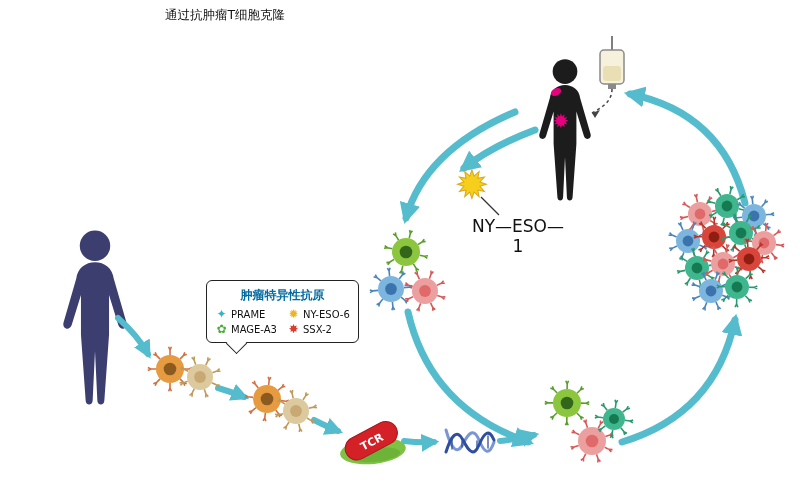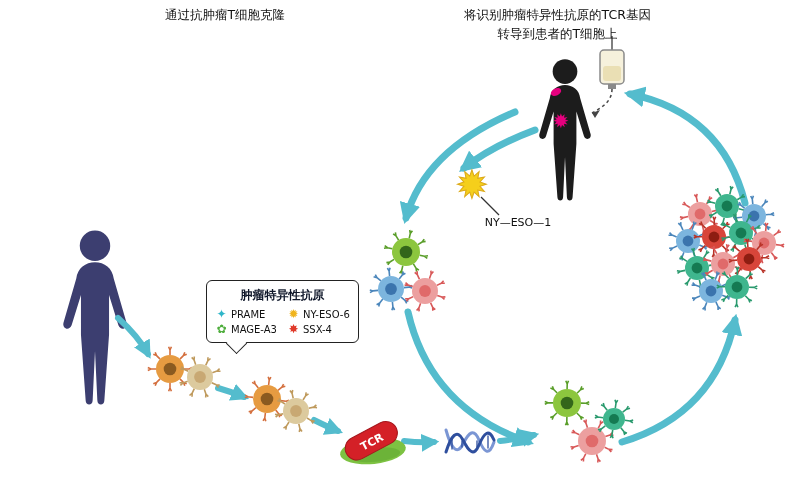--- a/index.html
+++ b/index.html
@@ -15,32 +15,32 @@
     color:#111;font-weight:500;
   }
   .caption-left{left:95px;top:6px;width:260px;}
   .caption-right{left:430px;top:6px;width:255px;}
 
   .legend{
     position:absolute;left:206px;top:280px;background:#fff;
     border:1.6px solid #222;border-radius:6px;padding:6px 8px 7px 8px;
     z-index:3;
   }
-  .legend-title{font-size:12px;font-weight:bold;text-align:center;margin-bottom:4px;color:#0f172a;white-space:nowrap;}
+  .legend-title{font-size:12px;font-weight:bold;text-align:center;margin-bottom:4px;color:#0369a1;white-space:nowrap;}
   .legend-grid{display:grid;grid-template-columns:auto auto;column-gap:10px;row-gap:3px;}
   .legend-item{display:flex;align-items:center;gap:3px;font-size:10px;color:#111;white-space:nowrap;}
   .legend-item .ic{font-size:12px;width:13px;text-align:center;line-height:1;}
   .legend-tail{
     position:absolute;left:22px;bottom:-8.5px;width:14px;height:14px;background:#fff;
     border-right:1.6px solid #222;border-bottom:1.6px solid #222;transform:rotate(45deg);
   }
 
   .antigen-label{
     position:absolute;left:468px;top:216px;width:100px;text-align:center;
-    font-size:11px;color:#111;z-index:2;
+    font-size:17px;color:#111;z-index:2;
   }
 </style>
 </head>
 <body>
 
 <div class="canvas">
 
   <svg class="art" width="800" height="490" viewBox="0 0 800 490">
     <defs>
       <marker id="arr" viewBox="0 0 10 10" refX="7" refY="5" markerWidth="3" markerHeight="3" orient="auto-start-reverse" markerUnits="strokeWidth">
@@ -215,43 +215,39 @@
           <path d="M-12.0,-0.3 L-17.0,-0.4 M-17.0,-0.4 L-20.3,0.9 M-17.0,-0.4 L-20.2,-1.9 M-8.3,-8.7 L-11.7,-12.3 M-11.7,-12.3 L-14.9,-13.7 M-11.7,-12.3 L-12.9,-15.6 M0.3,-12.0 L0.4,-17.0 M0.4,-17.0 L-0.9,-20.3 M0.4,-17.0 L1.9,-20.2 M8.7,-8.3 L12.3,-11.7 M12.3,-11.7 L13.7,-14.9 M12.3,-11.7 L15.6,-12.9 M12.0,0.3 L17.0,0.4 M17.0,0.4 L20.3,-0.9 M17.0,0.4 L20.2,1.9 M8.3,8.7 L11.7,12.3 M11.7,12.3 L14.9,13.7 M11.7,12.3 L12.9,15.6 M-0.3,12.0 L-0.4,17.0 M-0.4,17.0 L0.9,20.3 M-0.4,17.0 L-1.9,20.2 M-8.7,8.3 L-12.3,11.7 M-12.3,11.7 L-13.7,14.9 M-12.3,11.7 L-15.6,12.9 " stroke="#2a9a6e" stroke-width="1.6" fill="none"></path>
           <circle r="12" fill="#3fb68e"></circle>
           <circle r="5.4" fill="#157a52"></circle>
         </g>
       </g>
   </svg>
 
   <div class="caption caption-left">
     <div>通过抗肿瘤T细胞克隆</div>
   </div>
-  <div class="caption caption-right">
-    <div>将识别肿瘤特异性抗原的TCR基因</div>
-    <div>转导到患者的T细胞上</div>
-  </div>
 
   <div class="legend">
     <div class="legend-title">肿瘤特异性抗原</div>
     <div class="legend-grid">
       <div class="legend-item">
         <span class="ic" style="color: rgb(47, 182, 201);">✦</span>
         <span>PRAME</span>
       </div>
       <div class="legend-item">
         <span class="ic" style="color: rgb(240, 180, 29);">✹</span>
         <span>NY-ESO-6</span>
       </div>
       <div class="legend-item">
         <span class="ic" style="color: rgb(79, 174, 61);">✿</span>
         <span>MAGE-A3</span>
       </div>
       <div class="legend-item">
         <span class="ic" style="color: rgb(224, 58, 42);">✸</span>
-        <span>SSX-4</span>
+        <span>SSX-2</span>
       </div>
     </div>
     <div class="legend-tail"></div>
   </div>
 
   <div class="antigen-label">NY—ESO—1</div>
 
 </div>
 
 </body></html>

